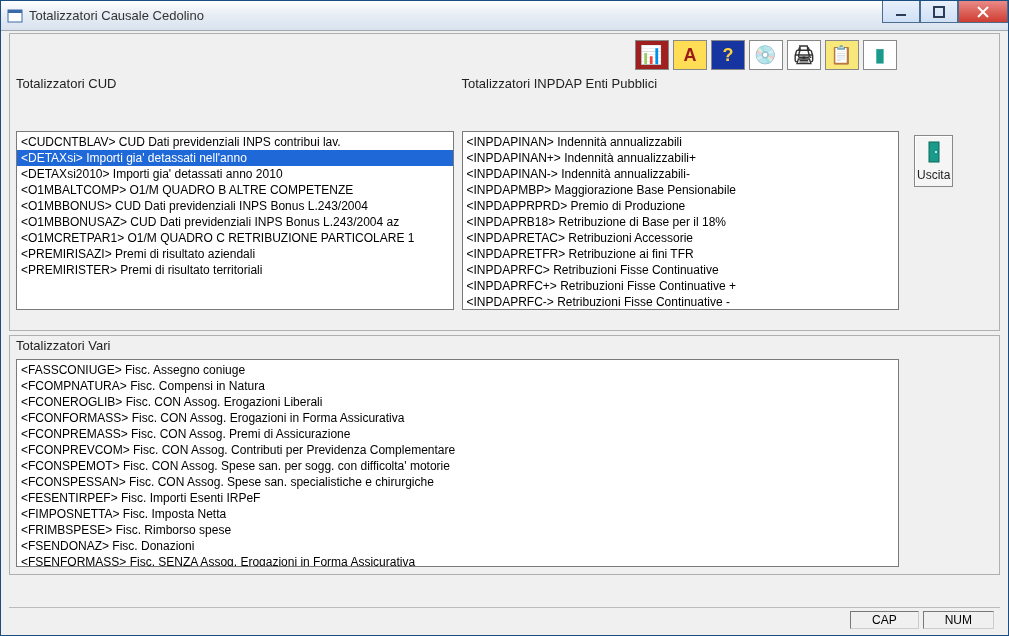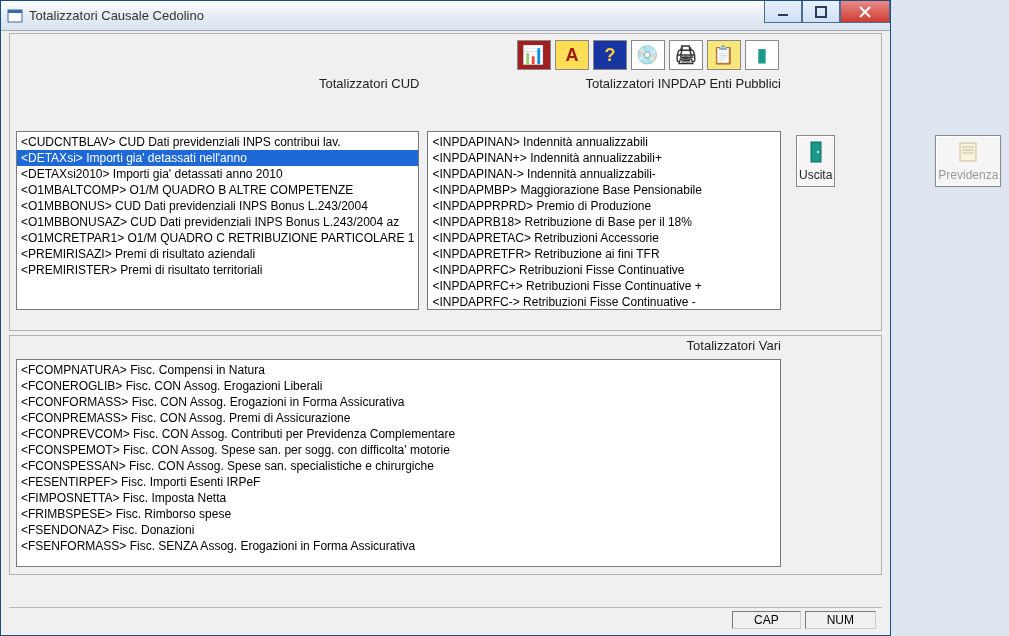--- a/index.html
+++ b/index.html
@@ -3,21 +3,21 @@
 <meta charset="utf-8">
 <style>
   * { box-sizing: border-box; }
   body {
     margin: 0;
     font-family: Tahoma, Arial, sans-serif;
     font-size: 12px;
     background: #dce5f0;
   }
   .window {
-    width: 891px;
+    width: 1009px;
     height: 636px;
     background: #fde047;
     border: 1px solid #1a4e82;
     display: flex;
     flex-direction: column;
   }
   .titlebar {
     height: 30px;
     background: linear-gradient(to bottom, #ffffff 0%, #e8eef5 45%, #d8e2ee 100%);
     border-bottom: 1px solid #a0a8b0;
@@ -91,21 +91,21 @@
     justify-content: center;
     font-size: 18px;
   }
   .lists-row {
     display: flex;
     gap: 8px;
     height: 236px;
   }
   .list-col { flex: 1; display: flex; flex-direction: column; }
   .list-header {
-    text-align: right;
+    text-align: left;
     font-size: 13px;
     padding: 2px 0 4px 0;
     color: #222;
   }
   .listbox {
     flex: 1;
     border: 1px solid #7a7a7a;
     background: #fff;
     overflow-y: scroll;
     overflow-x: hidden;
@@ -246,20 +246,21 @@
               <div class="listitem">&lt;INPDAPRFC-&gt; Retribuzioni Fisse Continuative -</div>
               <div class="listitem">&lt;INPDAPRTFR-&gt; Retribuzioni ai fini TFR -</div>
             </div>
         </div>
       </div>
     </div>
 
     <div class="inner-panel inner-panel-mid" style="padding-right:100px;">
       <div class="list-header">Totalizzatori Vari</div>
       <div class="listbox lists-full" id="list-vari">
+          <div class="listitem">&lt;FASSCONIUGE&gt; Fisc. Assegno coniuge</div>
           <div class="listitem">&lt;FCOMPNATURA&gt; Fisc. Compensi in Natura</div>
           <div class="listitem">&lt;FCONEROGLIB&gt; Fisc. CON Assog. Erogazioni Liberali</div>
           <div class="listitem">&lt;FCONFORMASS&gt; Fisc. CON Assog. Erogazioni in Forma Assicurativa</div>
           <div class="listitem">&lt;FCONPREMASS&gt; Fisc. CON Assog. Premi di Assicurazione</div>
           <div class="listitem">&lt;FCONPREVCOM&gt; Fisc. CON Assog. Contributi per Previdenza Complementare</div>
           <div class="listitem">&lt;FCONSPEMOT&gt; Fisc. CON Assog. Spese san. per sogg. con difficolta' motorie</div>
           <div class="listitem">&lt;FCONSPESSAN&gt; Fisc. CON Assog. Spese san. specialistiche e chirurgiche</div>
           <div class="listitem">&lt;FESENTIRPEF&gt; Fisc. Importi Esenti IRPeF</div>
           <div class="listitem">&lt;FIMPOSNETTA&gt; Fisc. Imposta Netta</div>
           <div class="listitem">&lt;FRIMBSPESE&gt; Fisc. Rimborso spese</div>

